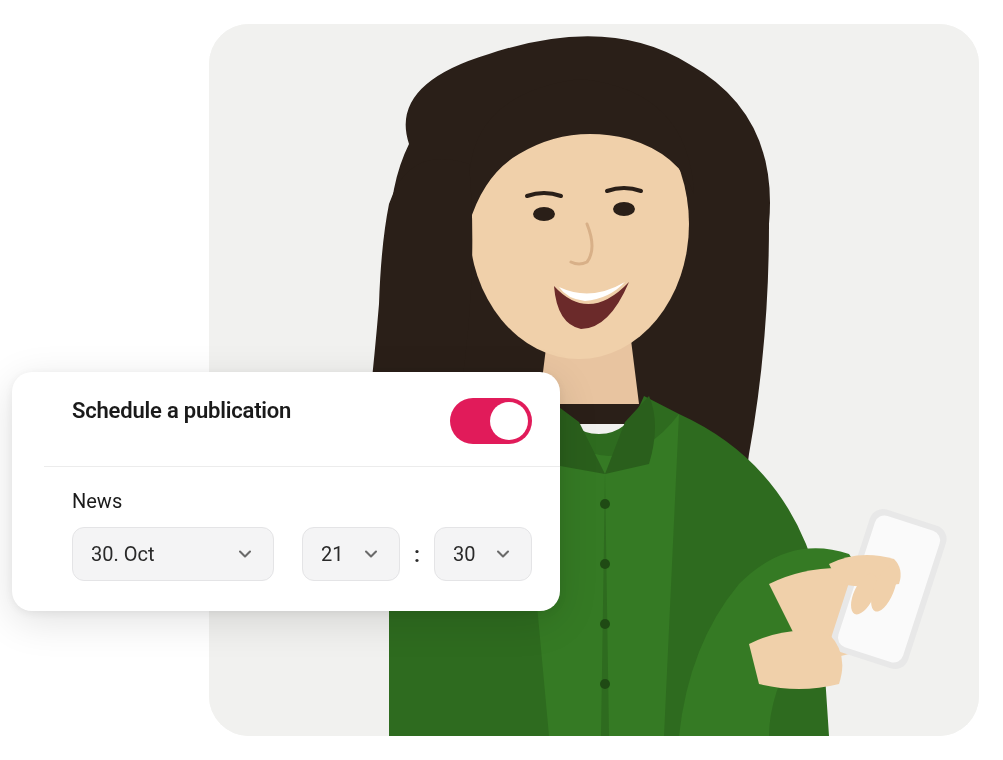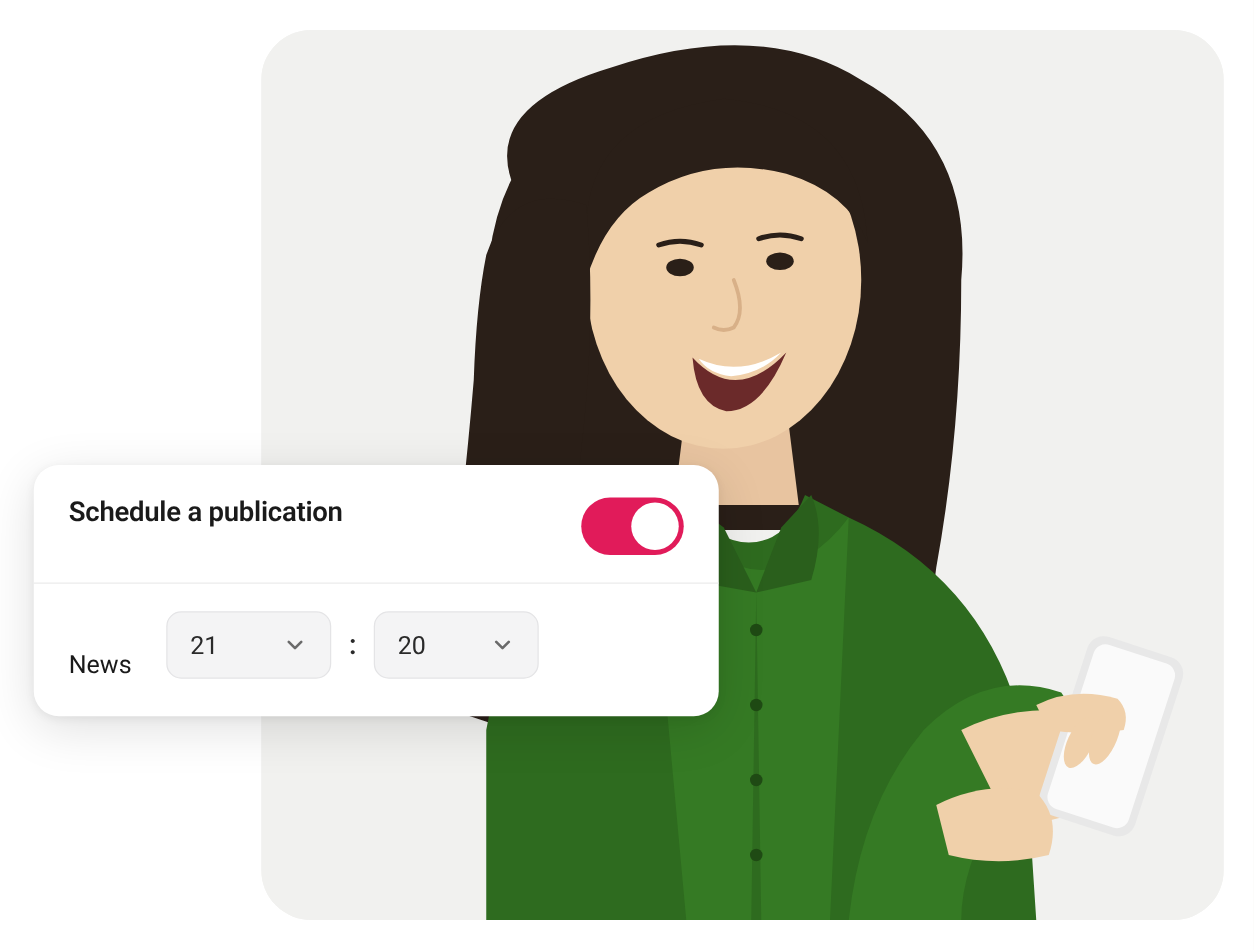--- a/index.html
+++ b/index.html
@@ -27,26 +27,27 @@
     }
     .person-illustration {
       position: absolute;
       inset: 0;
       width: 100%;
       height: 100%;
     }
     .card {
       position: absolute;
       top: 372px;
-      left: 27px;
+      left: 12px;
       width: 548px;
       background: #ffffff;
       border-radius: 20px;
       box-shadow: 0 10px 40px rgba(0,0,0,0.12), 0 2px 8px rgba(0,0,0,0.06);
       overflow: hidden;
+      padding-left: 32px;
     }
     .card-header {
       display: flex;
       align-items: flex-start;
       justify-content: space-between;
       padding: 26px 28px 22px 28px;
       border-bottom: 1px solid #ececec;
     }
     .card-header-text {
       display: flex;
@@ -112,21 +113,21 @@
       border: 1px solid #e4e4e6;
       border-radius: 12px;
       padding: 14px 18px;
       cursor: pointer;
       min-height: 54px;
     }
     .select.date {
       width: 202px;
     }
     .select.small {
-      width: 132px;
+      width: 98px;
     }
     .select-value {
       font-size: 20px;
       font-weight: 400;
       color: #2a2a2a;
     }
     .chevron {
       width: 20px;
       height: 20px;
       flex-shrink: 0;
@@ -194,32 +195,38 @@
     <div class="card-header-text">
       <div class="card-title">Schedule a publication</div>
     </div>
     <div class="toggle">
       <div class="toggle-knob"></div>
     </div>
   </div>
   <div class="card-body">
     <div class="field-group">
       <div class="field-label">News</div>
+      <div class="select date">
+        <span class="select-value">30. Oct</span>
+        <svg class="chevron" viewBox="0 0 24 24">
+          <path d="M6 9 L12 15 L18 9" stroke="#6a6a6a" stroke-width="2.5" fill="none" stroke-linecap="round" stroke-linejoin="round"></path>
+        </svg>
+      </div>
     </div>
     <div class="field-group">
       <div class="select-row">
         <div class="select small">
           <span class="select-value">21</span>
           <svg class="chevron" viewBox="0 0 24 24">
             <path d="M6 9 L12 15 L18 9" stroke="#6a6a6a" stroke-width="2.5" fill="none" stroke-linecap="round" stroke-linejoin="round"></path>
           </svg>
         </div>
         <span class="colon">:</span>
         <div class="select small">
-          <span class="select-value">20</span>
+          <span class="select-value">30</span>
           <svg class="chevron" viewBox="0 0 24 24">
             <path d="M6 9 L12 15 L18 9" stroke="#6a6a6a" stroke-width="2.5" fill="none" stroke-linecap="round" stroke-linejoin="round"></path>
           </svg>
         </div>
       </div>
     </div>
   </div>
 </div>
 
 </body></html>

